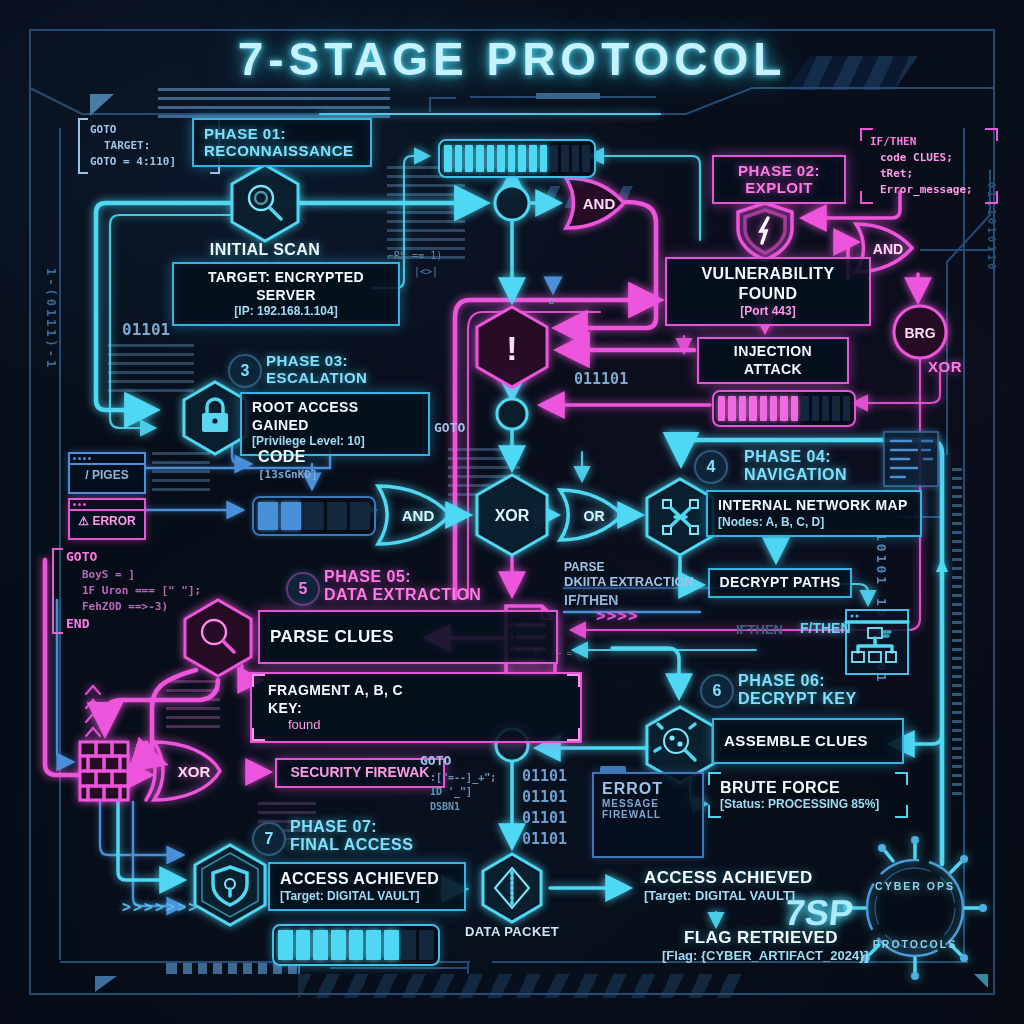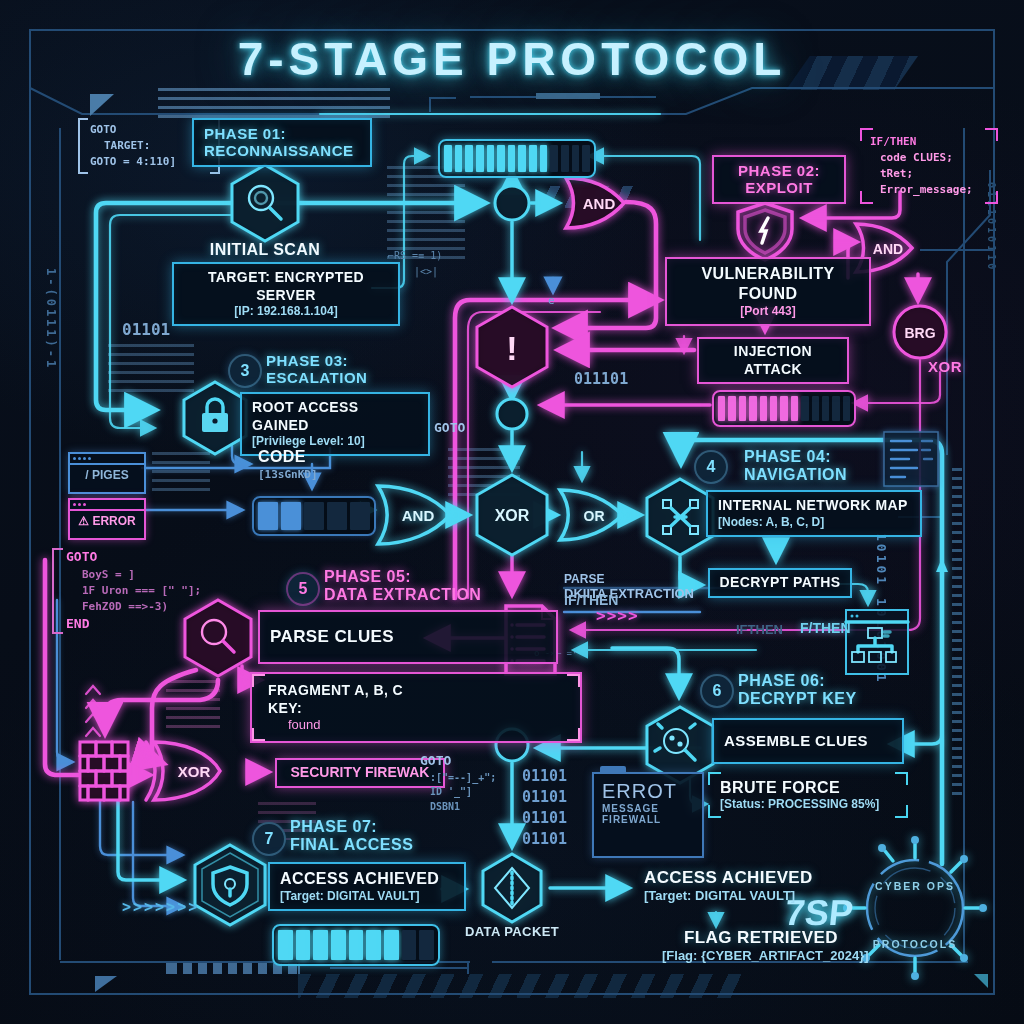--- a/index.html
+++ b/index.html
@@ -527,21 +527,21 @@
   <div class="nbox c" style="left:706px;top:490px;width:192px;">
     <div class="w1">INTERNAL NETWORK MAP</div>
     <div class="subC">[Nodes: A, B, C, D]</div>
   </div>
   <div class="nbox c" style="left:708px;top:568px;width:128px;text-align:center;padding:4px 6px;">
     <div class="w1">DECRYPT PATHS</div>
   </div>
   <div class="abs" style="left:736px;top:622px;font-size:13px;font-weight:bold;color:#3d6486;">IFTHEN</div>
   <div class="abs" style="left:800px;top:620px;font-size:14px;font-weight:bold;color:#6fd0ee;text-shadow:0 0 6px rgba(79,216,244,.6);">F/THEN</div>
 
-  <div class="abs" style="left:564px;top:572px;color:#9fc3e8;font-weight:bold;">
+  <div class="abs" style="left:564px;top:560px;color:#9fc3e8;font-weight:bold;">
     <div style="font-size:12px;">PARSE</div>
     <div style="font-size:13px;">DKIITA EXTRACTION</div>
   </div>
   <div class="abs" style="left:564px;top:592px;font-size:14px;font-weight:bold;color:#8fb6d9;">IF/THEN</div>
   <div class="chev" style="left:596px;top:606px;font-size:16px;color:#ee55dd;text-shadow:0 0 6px rgba(238,85,221,.8);">&gt;&gt;&gt;&gt;</div>
   <div class="abs mono" style="left:534px;top:648px;font-size:9px;color:#5b86ad;">o -»— =·</div>
 
   <div class="badge m" style="left:286px;top:572px;">5</div>
   <div class="plabel m" style="left:324px;top:568px;font-size:16px;">
     <div>PHASE 05:</div>
@@ -578,21 +578,21 @@
   </div>
   <div class="nbox c" style="left:712px;top:718px;width:168px;height:32px;display:flex;align-items:center;">
     <div class="w1" style="font-size:15px;">ASSEMBLE CLUES</div>
   </div>
   <div class="abs corners" style="left:708px;top:772px;width:176px;color:#49d6f2;padding:7px 12px;">
     <div class="w1 big">BRUTE FORCE</div>
     <div class="subC">[Status: PROCESSING 85%]</div>
   </div>
   <div class="winbox" style="left:592px;top:772px;width:92px;height:70px;border-color:#3f78b8;box-shadow:0 0 8px rgba(63,120,184,.4);padding:6px 8px;">
     <div style="position:absolute;top:-8px;left:6px;width:26px;height:8px;background:#3f78b8;border-radius:2px 2px 0 0;"></div>
-    <div style="font-size:20px;font-weight:normal;color:#9fc3e8;letter-spacing:1px;">ERROT</div>
+    <div style="font-size:16px;font-weight:bold;color:#9fc3e8;letter-spacing:1px;">ERROT</div>
     <div style="font-size:10px;font-weight:bold;color:#7fa8d0;letter-spacing:1px;">MESSAGE</div>
     <div style="font-size:10px;font-weight:bold;color:#7fa8d0;letter-spacing:1px;">FIREWALL</div>
   </div>
 
   <div class="badge c" style="left:252px;top:822px;">7</div>
   <div class="plabel c" style="left:290px;top:818px;font-size:16px;">
     <div>PHASE 07:</div>
       <div>FINAL ACCESS</div>
   </div>
   <div class="nbox c" style="left:268px;top:862px;width:174px;">

